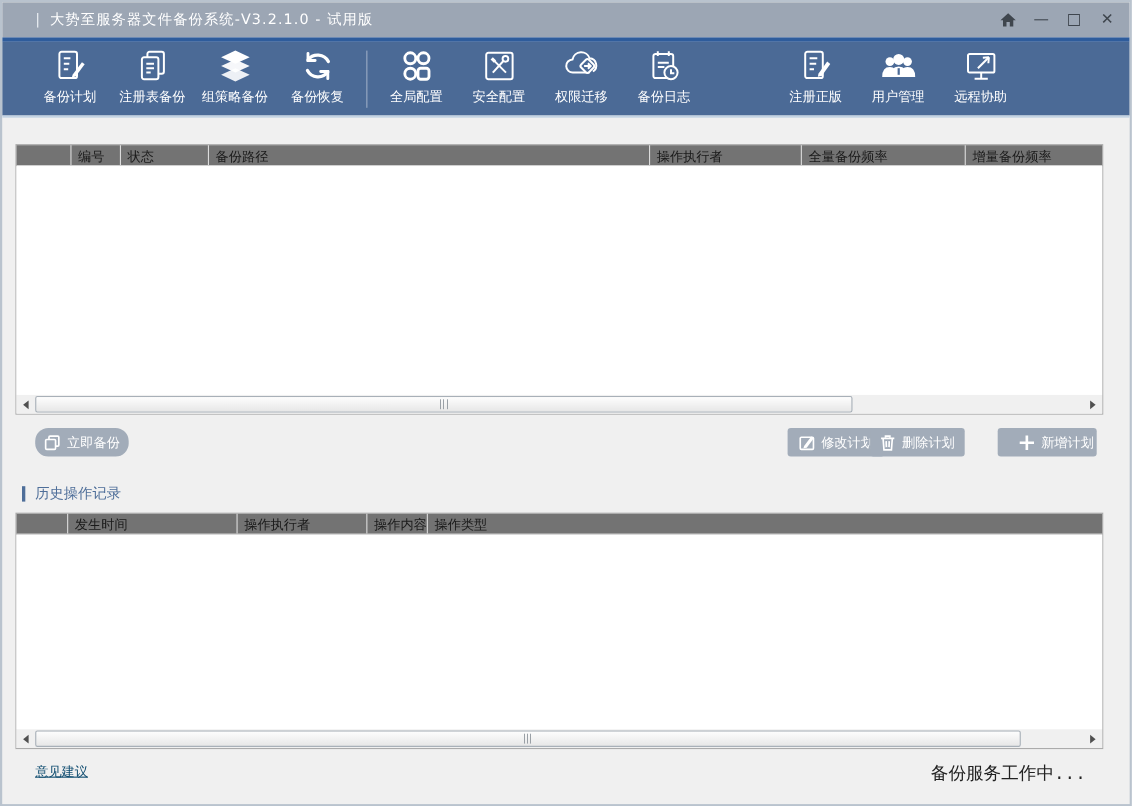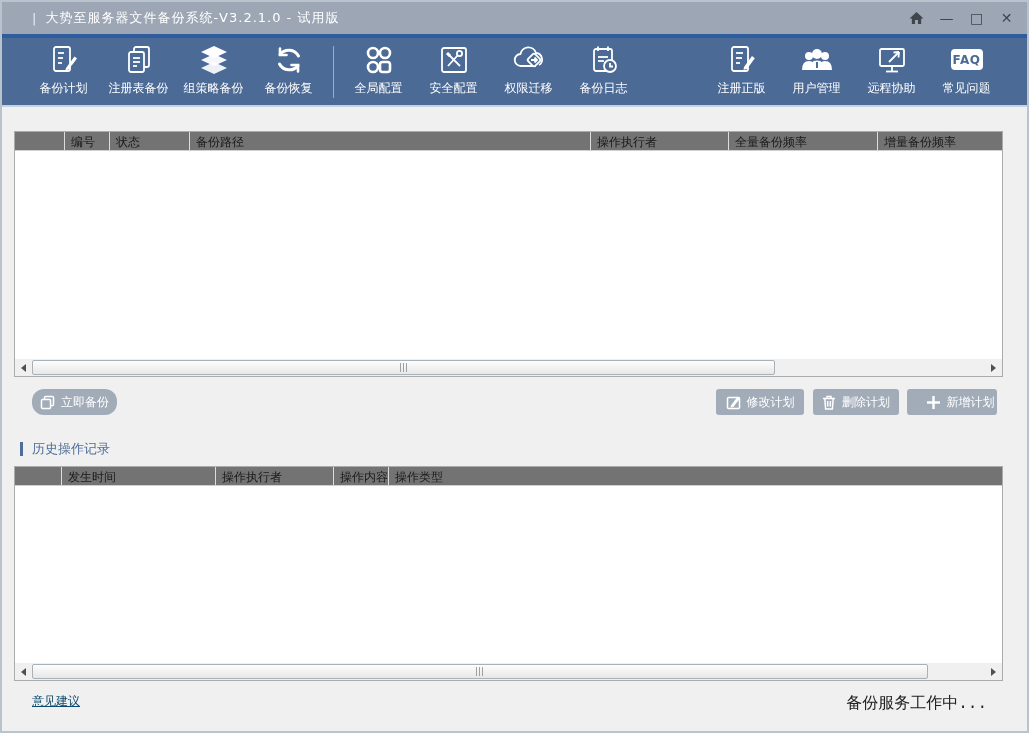--- a/index.html
+++ b/index.html
@@ -68,21 +68,21 @@
          background:repeating-linear-gradient(90deg,#9aa0a6 0 1px,transparent 1px 3px); }
   
   .btn{
     position:absolute; top:387px; height:26px; background:#a2acb9; border:none; border-radius:3px;
     color:#ffffff; font-size:12px; display:inline-flex; align-items:center; justify-content:center;
     gap:6px; cursor:pointer; font-family:inherit;
   }
   .btn svg{ display:block; }
   .b-now{ left:30px; width:85px;border-radius:12px; }
   .b-mod{ left:714px; width:88px; }
-  .b-del{ left:811px; width:86px; }
+  .b-del{ left:789px; width:86px; }
   .b-add{ left:905px; width:90px;padding-left:16px; }
   
   .seclabel{ position:absolute; left:18px; top:438px; display:flex; align-items:center; }
   .secbar{ width:3px; height:14px; background:#4e6e99; }
   .sectext{ margin-left:9px; font-size:13px; color:#4e6e99; }
   
   .feedback{ position:absolute; left:30px; top:691px; font-size:12px; color:#0c4a6e;
              text-decoration:underline; cursor:pointer; }
   .statustext{ position:absolute; right:40px; top:691px; font-size:16px; color:#222222;font-family:Liberation Mono, monospace; }
 </style>
@@ -241,26 +241,20 @@
         <span class="ticon">
           <svg width="32" height="32" viewBox="0 0 32 32" fill="none" stroke="#fff" stroke-width="1.8">
             <rect x="4" y="5" width="24" height="17" rx="1.5"></rect>
             <line x1="16" y1="22" x2="16" y2="27"></line>
               <line x1="10" y1="27.5" x2="22" y2="27.5"></line>
             <path d="M13 18 L23 8"></path>
             <path d="M23 8 L17.5 8.5 M23 8 L22.5 13.5"></path>
           </svg>
         </span>
         <span class="tlabel">远程协助</span>
-      </div>
-      <div class="titem">
-        <span class="ticon">
-          <span class="faq-badge">FAQ</span>
-        </span>
-        <span class="tlabel">常见问题</span>
       </div>
     </div>
   </div>
   <div class="toolbar-border"></div>
 
   <div class="datatable t1">
     <div class="thead">
       <div class="th c0"></div>
       <div class="th c1">编号</div>
       <div class="th c2">状态</div>

